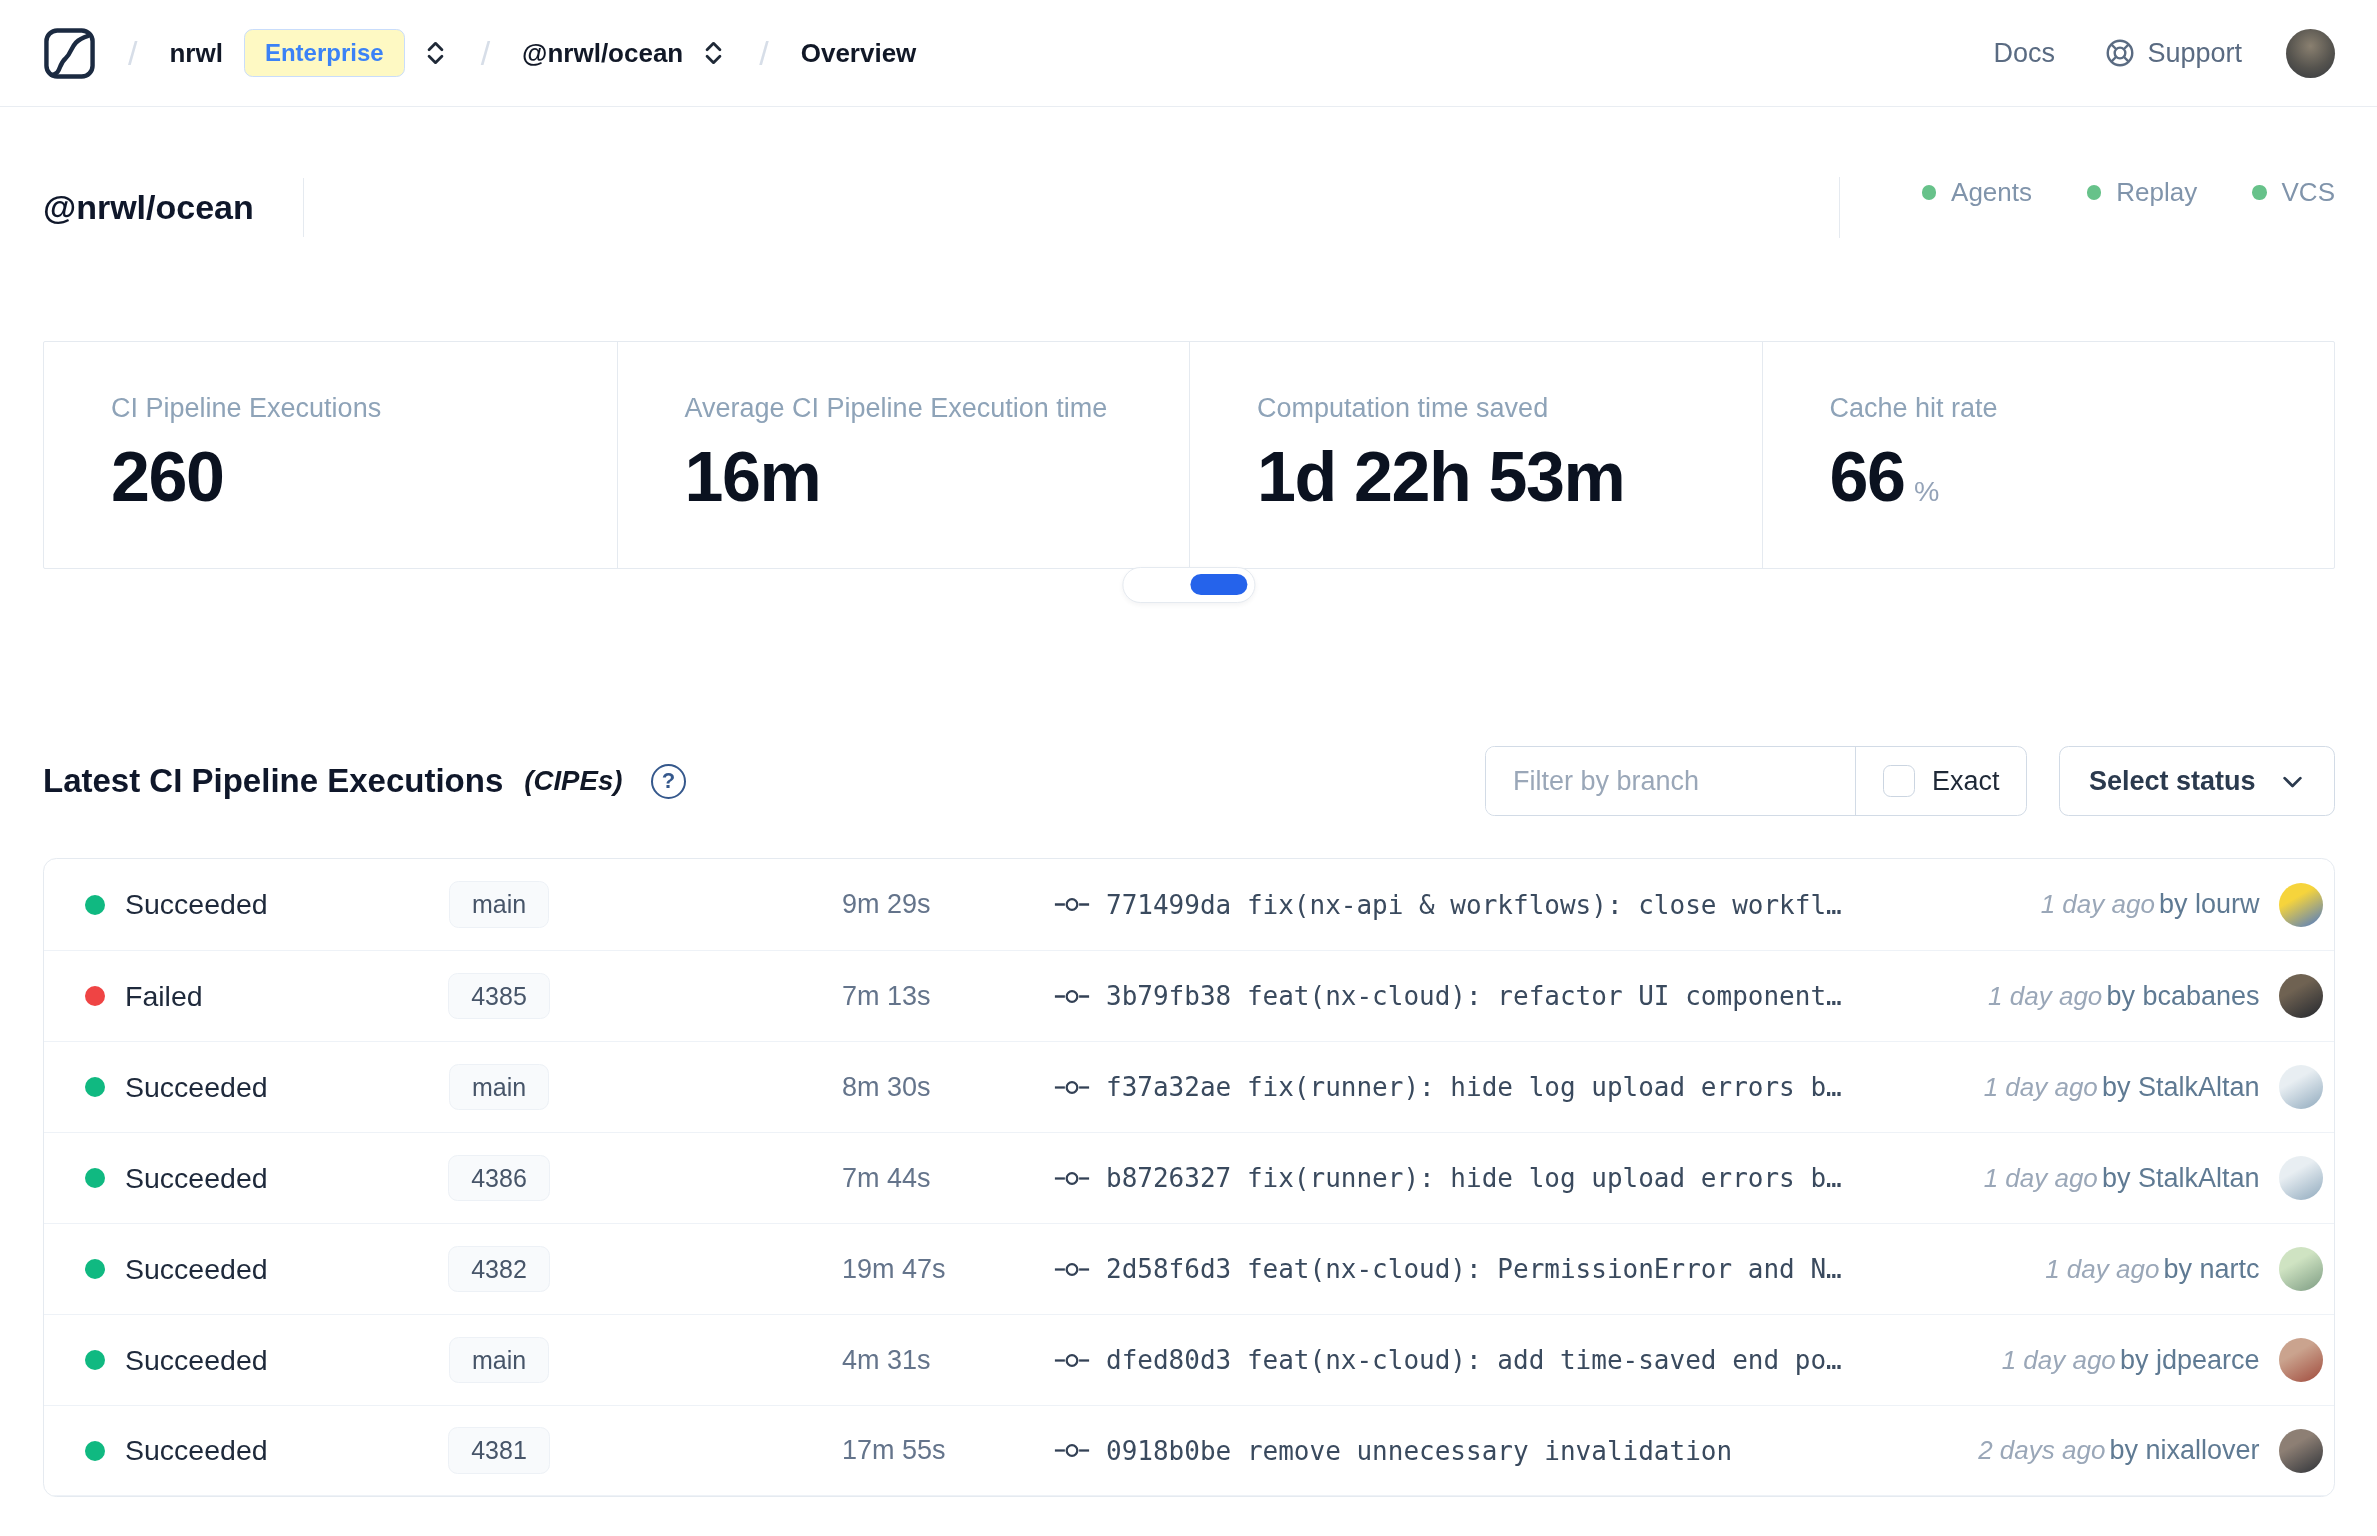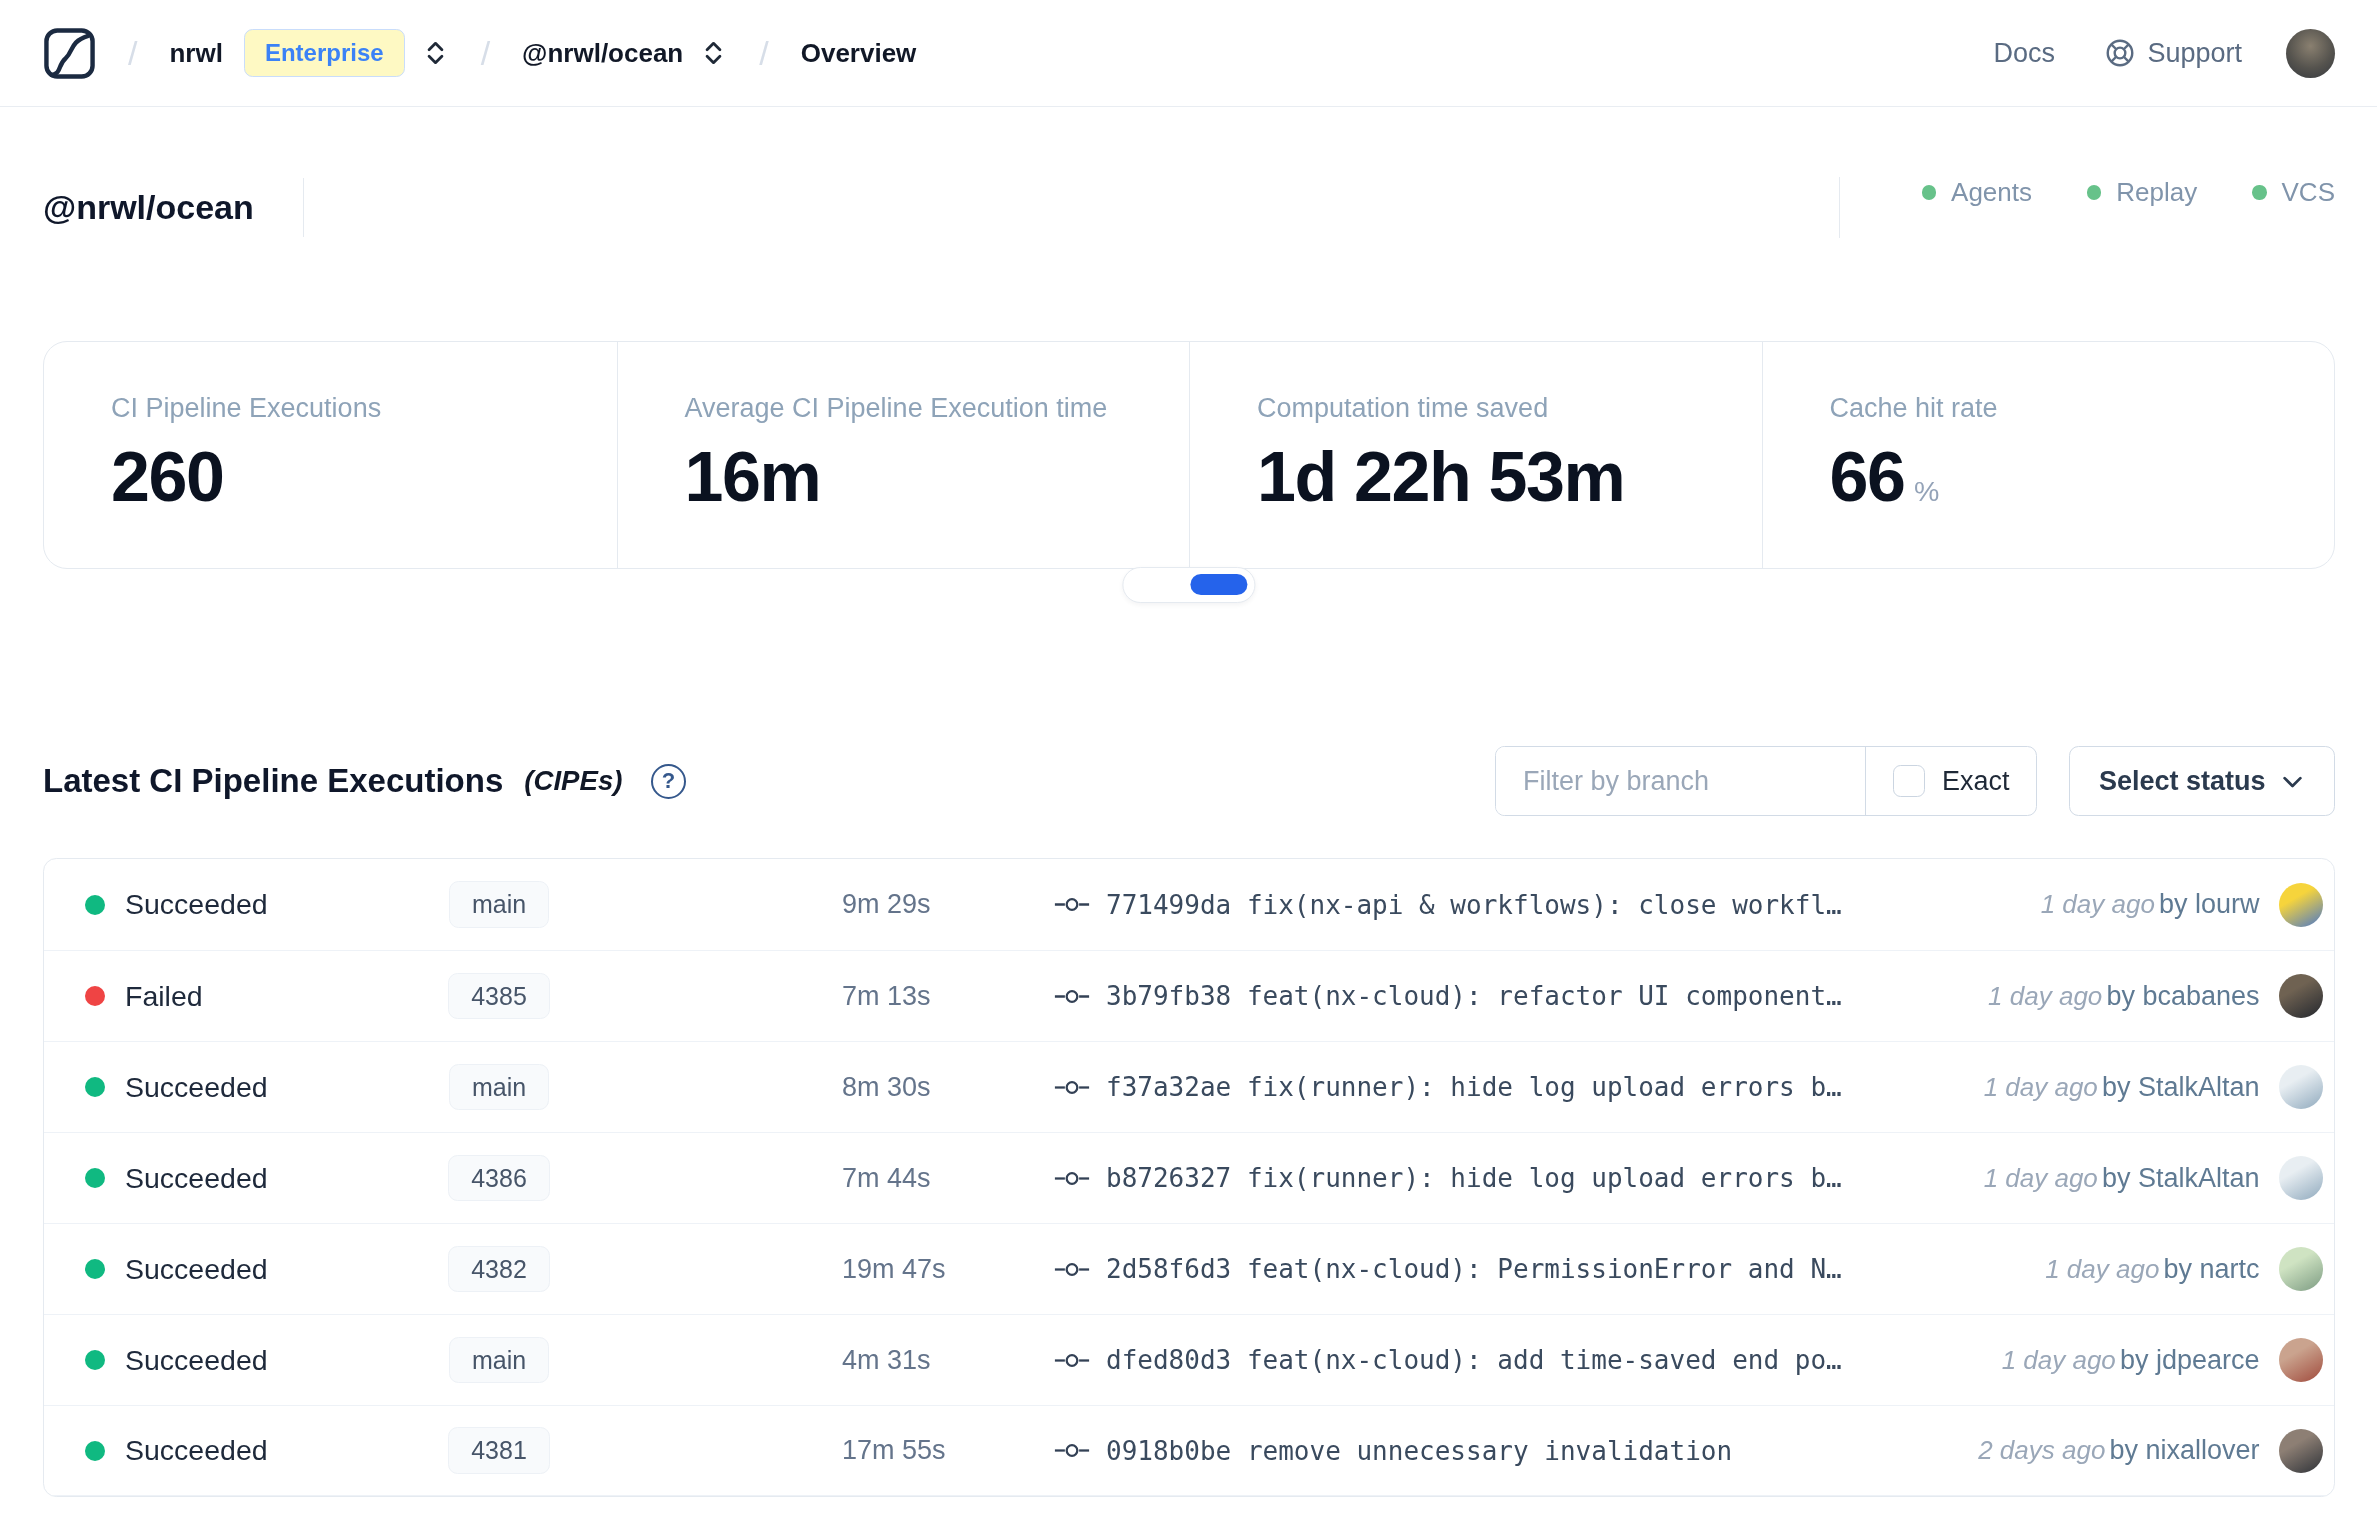--- a/index.html
+++ b/index.html
@@ -41,21 +41,21 @@
   .tab.active { color:#3b82f6; font-weight:600; }
   .ws-right { display:flex; align-items:flex-start; }
   .legend-div { width:1px; height:61px; background:#e5eaf0; margin-right:82px; }
   .legend { display:flex; align-items:center; gap:55px; }
   .legend-item { display:flex; align-items:center; gap:15px; }
   .legend-dot { width:14.3px; height:14.3px; border-radius:50%; }
   .legend-label { font-size:26px; color:#8094ab; }
   
   .stats {
     margin:103px 43px 0; position:relative; border:1px solid #e5eaf0;
-    border-radius:24px; height:228px; display:grid; grid-template-columns:repeat(4,1fr);
+    border-radius:2px; height:228px; display:grid; grid-template-columns:repeat(4,1fr);
     background:#fff;
   }
   .stat-card { padding:51px 0 0 67px; }
   .stat-card + .stat-card { border-left:1px solid #e5eaf0; }
   .stat-label { font-size:27px; font-weight:500; color:#8ea3b8; }
   .stat-value { margin-top:13.3px; font-size:70px; font-weight:800; color:#0b1220; letter-spacing:-1.4px; display:flex; align-items:baseline; }
   .stat-suffix { font-size:28.5px; font-weight:500; color:#94a3b8; margin-left:9.5px; letter-spacing:0; }
   .range-toggle {
     position:absolute; left:50%; bottom:-35px; transform:translateX(-50%);
     background:#fff; border:1px solid #e5eaf0; border-radius:950px; padding:6.7px;
@@ -75,21 +75,21 @@
   }
   .sh-right { display:flex; align-items:center; }
   .filter-group { display:flex; align-items:stretch; border:1.4px solid #d2dbe6; border-radius:9.5px; height:70px; background:#fff; overflow:hidden; }
   .branch-input { width:369px; border:none; outline:none; padding:0 27px; font-size:27px; font-family:"Liberation Sans",sans-serif; color:#1f2937; }
   .branch-input::placeholder { color:#9aa7b8; }
   .exact-seg { border-left:1.4px solid #d2dbe6; display:flex; align-items:center; gap:17px; padding:0 27px;justify-content:center; }
   .checkbox { width:32px; height:32px; border:1.9px solid #cbd5e1; border-radius:7.6px; background:#fff; cursor:pointer; flex:none; }
   .exact-label { font-size:27px; font-weight:500; color:#1f2937; }
   .select-btn {
     margin-left:32px; height:70px; border:1.4px solid #d2dbe6; border-radius:9.5px;
-    background:#fff; display:flex; align-items:center; gap:13px; padding:0 28.5px; cursor:pointer;
+    background:#fff; display:flex; align-items:center; gap:23px; padding:0 28.5px; cursor:pointer;
   }
   .select-label { font-size:27px; font-weight:600; color:#2b3a4e; }
   
   .cipe-table { margin:42px 43px 0; border:1px solid #e5eaf0; border-radius:13.3px; background:#fff; overflow:hidden; }
   .row { display:flex; align-items:center; height:91px; padding:0 11.4px 0 41px; cursor:pointer; }
   .row + .row { border-top:1px solid #eef2f7; }
   .row:last-child { border-bottom:1px solid #eef2f7; }
   .c-status { width:314px; flex:none; display:flex; align-items:center; gap:20px; }
   .status-dot { width:20px; height:20px; border-radius:50%; flex:none; }
   .status-text { font-size:28.5px; font-weight:500; color:#1e293b; }

